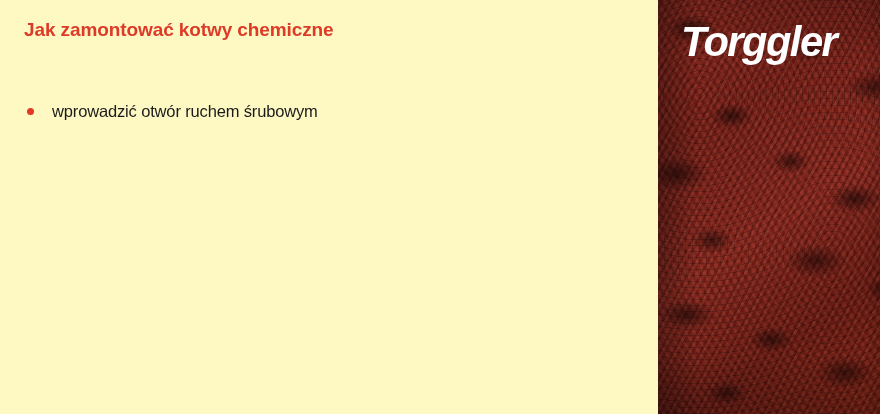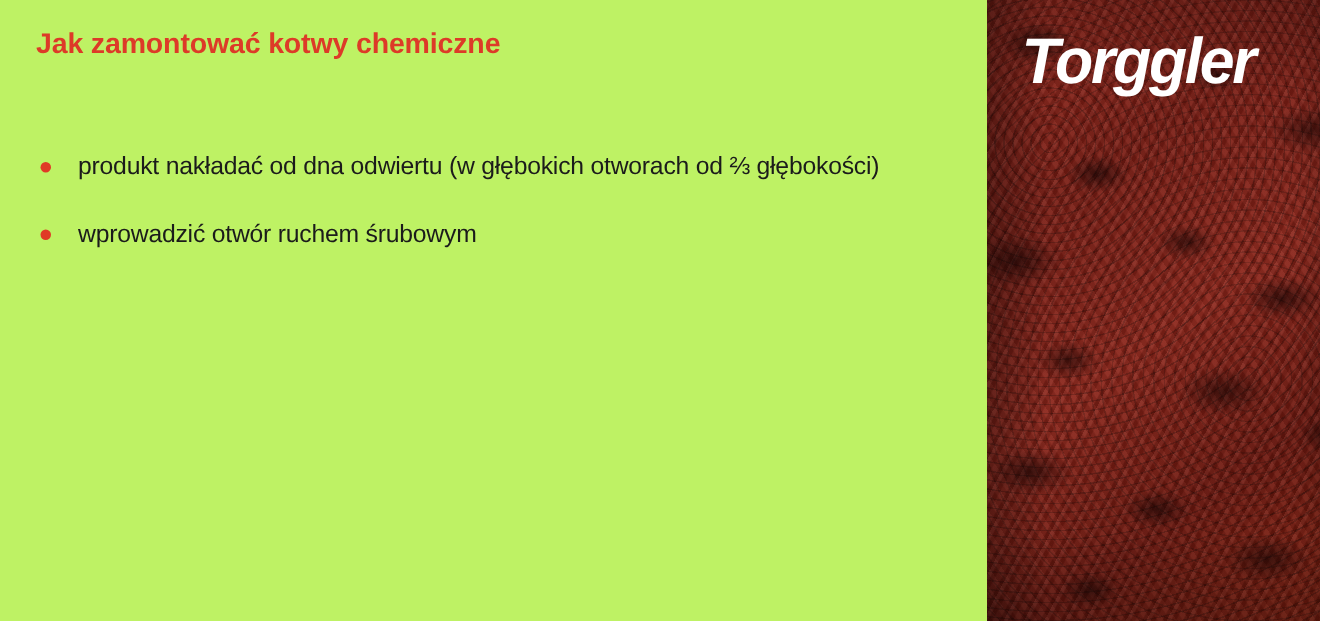--- a/index.html
+++ b/index.html
@@ -18,21 +18,21 @@
     background: #fdfdfd;
   }
 
   
   #content-area {
     position: absolute;
     left: 0;
     top: 0;
     width: 673px;
     height: 414px;
-    background: #bef264;
+    background: #fef9c3;
   }
 
   #heading-block {
     position: absolute;
     left: 24px;
     top: 18px;
     width: 630px;
   }
   #heading-line-1 {
     font-family: "Liberation Sans", sans-serif;
@@ -169,24 +169,20 @@
 
   <div id="content-area">
 
     <div id="heading-block">
       <div id="heading-line-1">Jak zamontować kotwy chemiczne</div>
     </div>
 
     <ul id="steps-list">
       <li class="step-item">
         <span class="step-bullet"></span>
-        <span class="step-text">produkt nakładać od dna odwiertu (w głębokich otworach od ⅔ głębokości)</span>
-      </li>
-      <li class="step-item">
-        <span class="step-bullet"></span>
         <span class="step-text">wprowadzić otwór ruchem śrubowym</span>
       </li>
     </ul>
 
   </div>
 
   <div id="texture-panel">
     <div id="texture-grain"></div>
     <div id="texture-vignette"></div>
     <div id="brand-logo">Torggler</div>

